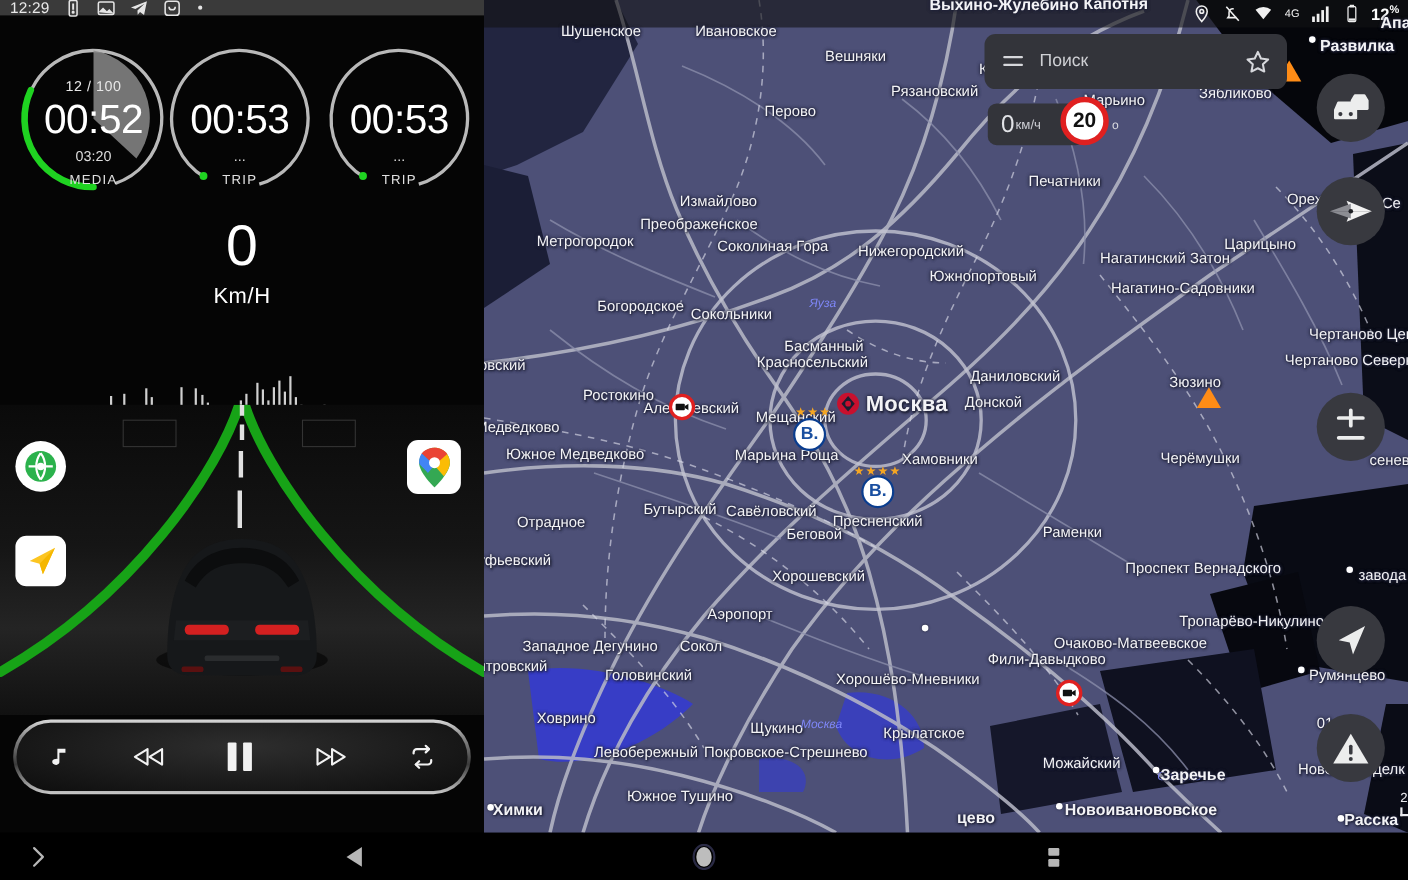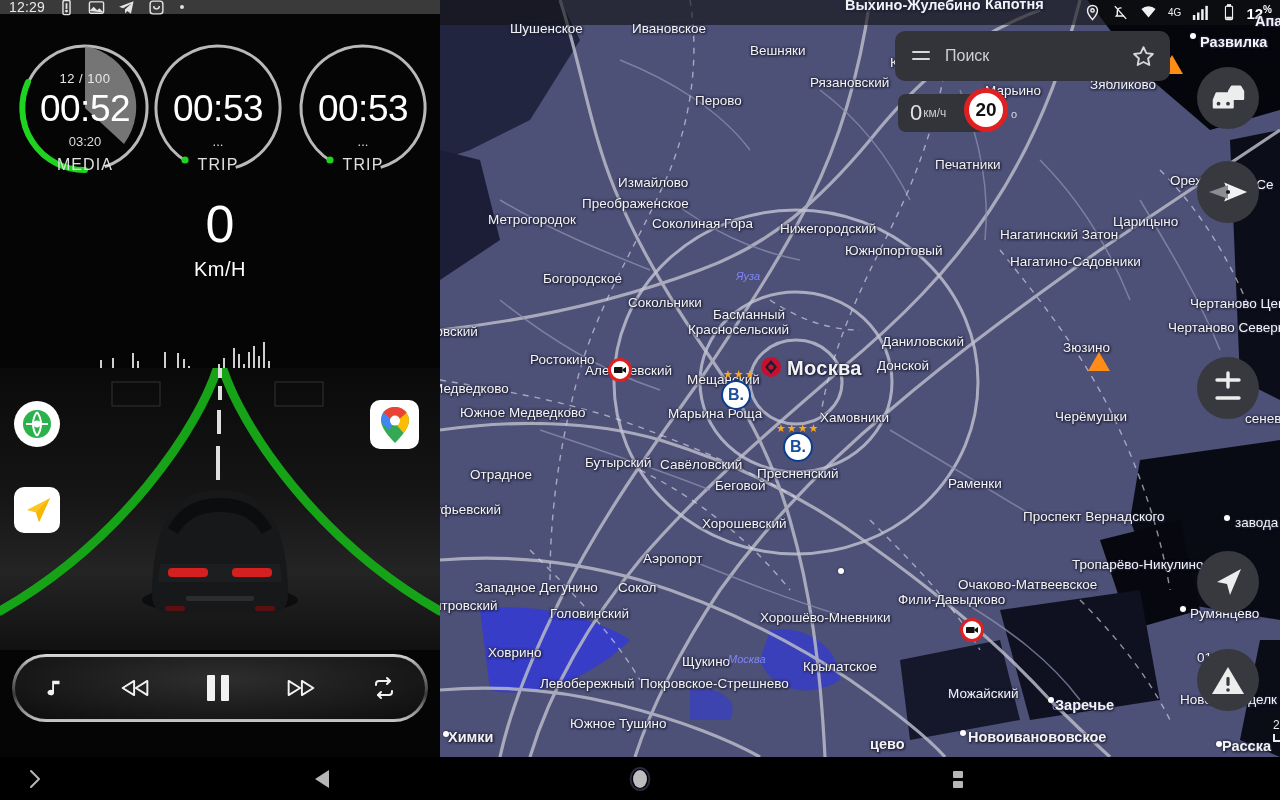--- a/index.html
+++ b/index.html
@@ -19,21 +19,21 @@
   .sysicon svg { width:100%; height:100%; display:block; }
 
   
   #gauges { position:absolute; left:0; top:25px; width:440px; height:165px; }
   .gauge { position:absolute; top:8px; width:146px; height:150px; }
   .gauge svg { position:absolute; left:0; top:0; }
   .g-txt { position:absolute; left:0; width:100%; text-align:center; color:#fff; }
   .g-small { font-size:13px; color:#e7e7e7; letter-spacing:.5px; }
   .g-big { font-size:37px; font-weight:400; letter-spacing:-.5px; }
   .g-sub { font-size:13px; color:#dcdcdc; }
-  .g-label { font-size:16px; color:#e0e0e0; letter-spacing:1.1px; }
+  .g-label { font-size:12px; color:#e0e0e0; letter-spacing:1.1px; }
 
   
   #speed-block { position:absolute; left:0; top:196px; width:440px; text-align:center; }
   #speed-value { font-size:52px; color:#fff; line-height:56px; font-weight:400; }
   #speed-unit { font-size:20px; color:#fff; margin-top:6px; letter-spacing:.5px; }
 
   
   #visualizer { position:absolute; left:60px; top:328px; width:320px; height:52px; }
 
   
@@ -489,21 +489,21 @@
         <div class="mlabel" style="left: 48px; top: 212px;">Метрогородок</div>
         <div class="mlabel" style="left: 212px; top: 216px;">Соколиная Гора</div>
         <div class="mlabel" style="left: 340px; top: 221px;">Нижегородский</div>
         <div class="mlabel" style="left: 560px; top: 227px;">Нагатинский Затон</div>
         <div class="mlabel" style="left: 673px; top: 214px;">Царицыно</div>
         <div class="mlabel" style="left: 405px; top: 243px;">Южнопортовый</div>
         <div class="mlabel" style="left: 570px; top: 254px;">Нагатино-Садовники</div>
         <div class="mlabel" style="left: 103px; top: 271px;">Богородское</div>
         <div class="mlabel river" style="left: 296px; top: 270px;">Яуза</div>
         <div class="mlabel" style="left: 750px; top: 296px;">Чертаново Цен</div>
-        <div class="mlabel" style="left: 188px; top: 295px;">Сокольники</div>
+        <div class="mlabel" style="left: 188px; top: 278px;">Сокольники</div>
         <div class="mlabel" style="left: 273px; top: 307px;">Басманный</div>
         <div class="mlabel" style="left: 248px; top: 322px;">Красносельский</div>
         <div class="mlabel" style="left: -12px; top: 324px;">ровский</div>
         <div class="mlabel" style="left: 728px; top: 320px;">Чертаново Северное</div>
         <div class="mlabel" style="left: 442px; top: 334px;">Даниловский</div>
         <div class="mlabel" style="left: 623px; top: 340px;">Зюзино</div>
         <div class="mlabel" style="left: 90px; top: 352px;">Ростокино</div>
         <div class="mlabel" style="left: 145px; top: 363px;">Алексеевский</div>
         <div class="mlabel" style="left: 437px; top: 358px;">Донской</div>
         <div class="mlabel" style="left: -8px; top: 381px;">Медведково</div>

